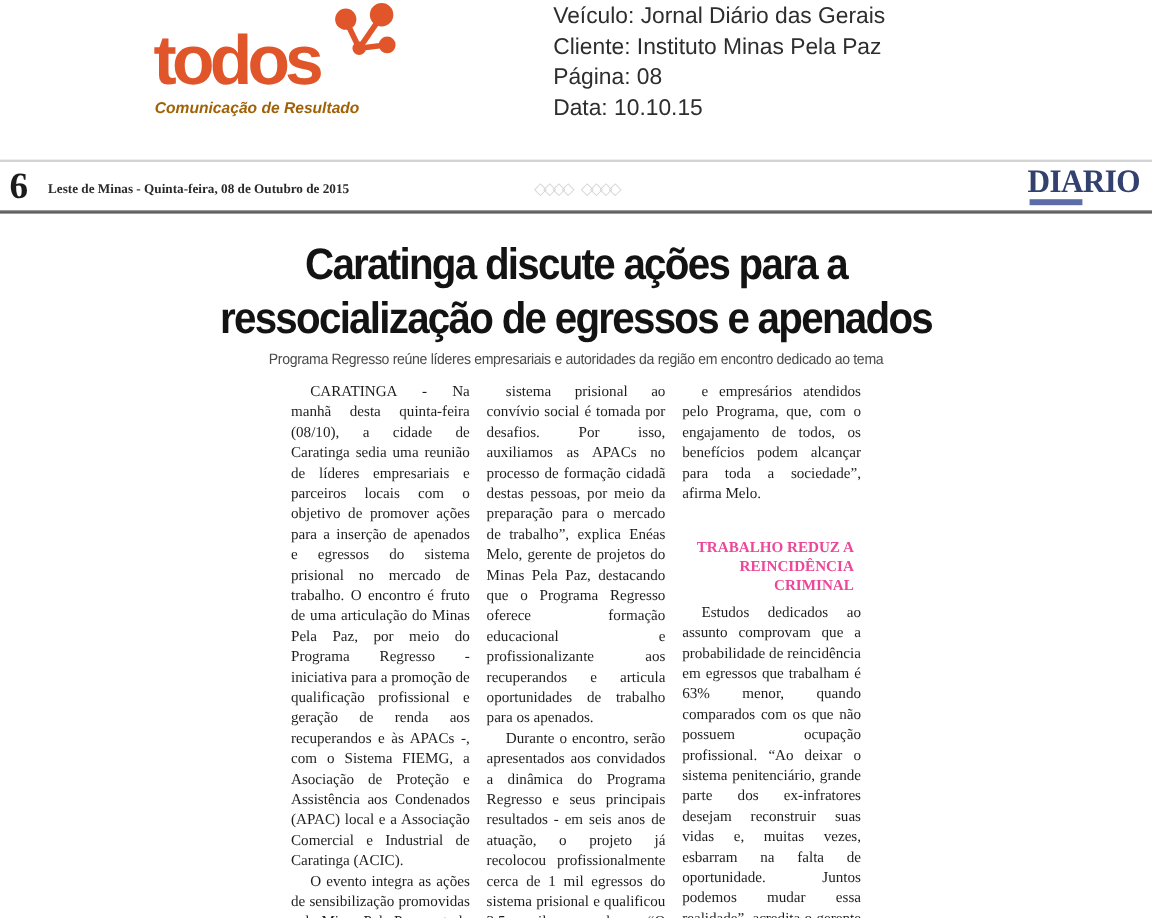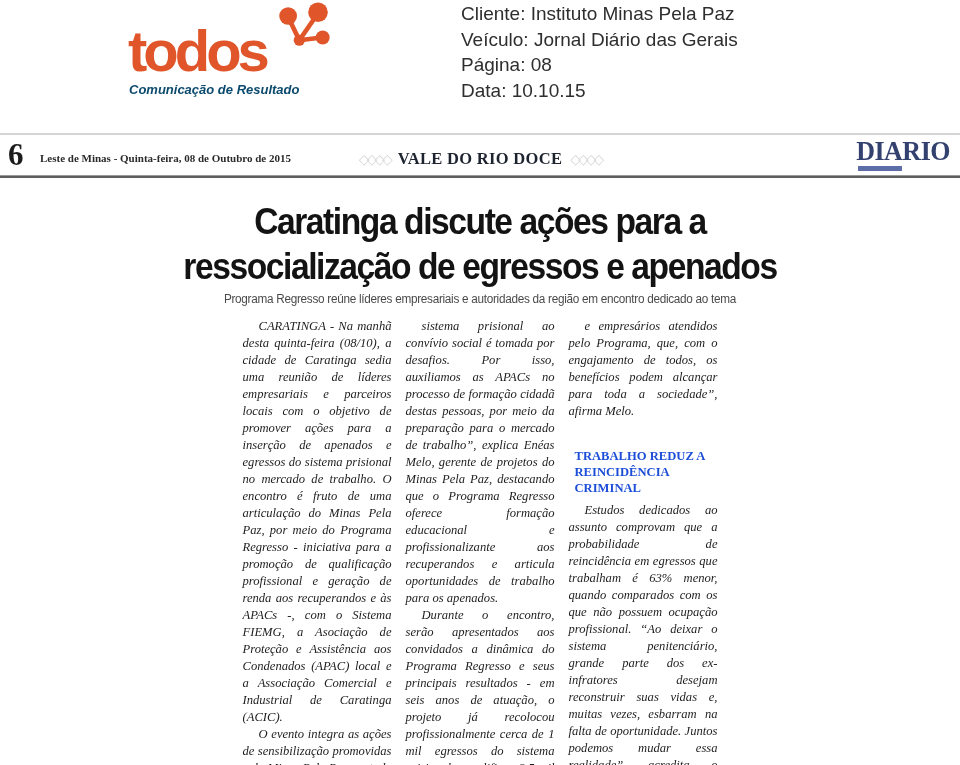--- a/index.html
+++ b/index.html
@@ -9,21 +9,21 @@
   .page { position:relative; width:960px; height:765px; background:#fff; }
 
   
   .clip-header { position:absolute; top:0; left:0; width:960px; height:133px; background:#fff; }
 
   .logo { position:absolute; left:128px; top:2px; width:230px; }
   .logo-row { position:relative; height:80px; }
   .logo-text { position:absolute; left:0; top:20px; color:#E0562A; font-size:58px; font-weight:bold;
                letter-spacing:-4px; line-height:1; font-family:"Liberation Sans", sans-serif; }
   .logo-icon { position:absolute; left:148px; top:0; width:56px; height:56px; }
-  .logo-tagline { position:absolute; left:1px; top:80px; color:#0c4a6e; font-size:13px;
+  .logo-tagline { position:absolute; left:1px; top:80px; color:#a16207; font-size:13px;
                   font-weight:bold; font-style:italic; white-space:nowrap;text-align:center; }
 
   .client-info { position:absolute; left:461px; top:1px; color:#2e2e2e; font-size:19px; line-height:25.5px; }
 
   
   .newspaper { position:absolute; top:133px; left:0; width:960px; height:632px;
                background:#fff; border-top:2px solid #d4d4d4; }
 
   .np-header { position:relative; height:40px; }
   .np-pagenum { position:absolute; left:8px; top:4px; font-family:"Liberation Serif", serif;
@@ -46,23 +46,23 @@
   .headline { margin-top:22px; text-align:center; font-family:"Liberation Sans", sans-serif;
               font-weight:bold; font-size:35px; line-height:43px; color:#131313;
               letter-spacing:-1.5px; transform:scale(0.96,1.05); }
   .subheadline { margin-top:6px; text-align:center; font-family:"Liberation Sans", sans-serif;
                  font-size:12.5px; color:#4a4a4a; letter-spacing:-0.3px; transform:scaleX(0.94); }
 
   .columns { margin-top:12px; display:flex; justify-content:center; gap:14px;
              height:452px; overflow:hidden; }
   .col { width:149px; font-family:"Liberation Serif", serif; font-size:12.6px;
          line-height:17px; color:#1d1d1d; text-align:justify; }
-  .col p { text-indent:16px; margin:0;font-style:italic; }
-  .col-subhead { margin:28px 6px 6px 6px; text-align:left; font-weight:bold;
-                 font-size:12.6px; line-height:16px; color:#1d4ed8; }
+  .col p { text-indent:16px; margin:0; }
+  .col-subhead { margin:28px 6px 6px 6px; text-align:right; font-weight:bold;
+                 font-size:12.6px; line-height:16px; color:#ec4899; }
 </style>
 </head>
 <body>
 
 <div class="page">
 
   <div class="clip-header">
     <div class="logo">
       <div class="logo-row">
         <div class="logo-text">todos</div>
@@ -77,35 +77,34 @@
             <circle cx="45" cy="11" r="10.5" fill="#E0562A"></circle>
             <circle cx="50" cy="38" r="7.5" fill="#E0562A"></circle>
             <circle cx="25" cy="41" r="6" fill="#E0562A"></circle>
           </svg>
         </div>
       </div>
       <div class="logo-tagline">Comunicação de Resultado</div>
     </div>
 
     <div class="client-info">
+      <div>Veículo: Jornal Diário das Gerais</div>
       <div>Cliente: Instituto Minas Pela Paz</div>
-      <div>Veículo: Jornal Diário das Gerais</div>
       <div>Página: 08</div>
       <div>Data: 10.10.15</div>
     </div>
   </div>
 
   <div class="newspaper">
 
     <div class="np-header">
       <div class="np-pagenum">6</div>
       <div class="np-dateline">Leste de Minas - Quinta-feira,  08 de Outubro de 2015</div>
       <div class="np-center">
         <span class="np-ornament">◇◇◇◇</span>
-        <span class="np-section">VALE DO RIO DOCE</span>
         <span class="np-ornament">◇◇◇◇</span>
       </div>
       <div class="np-masthead">
         <div class="np-masthead-text">DIARIO</div>
         <div class="np-masthead-bar"></div>
       </div>
     </div>
 
     <div class="heavy-rule"></div>
 

